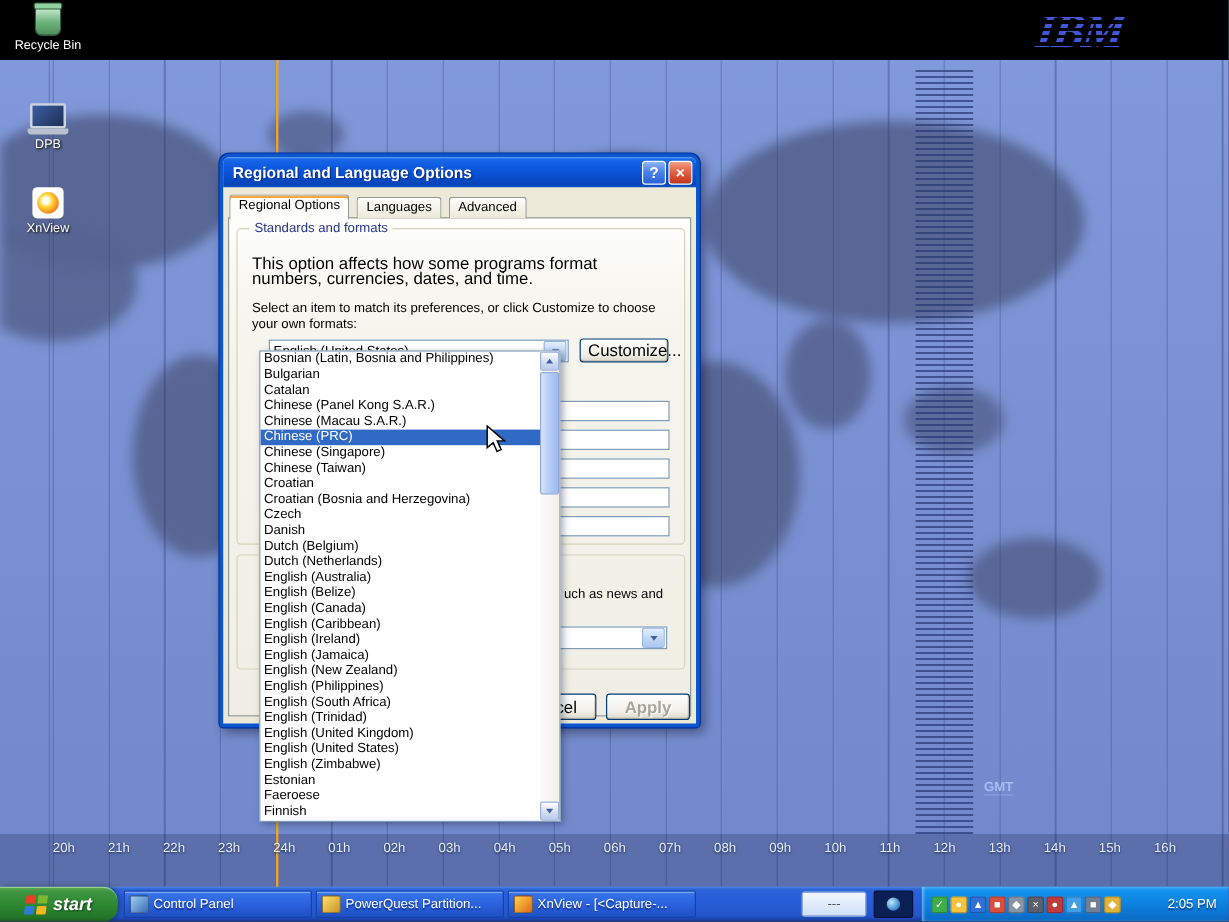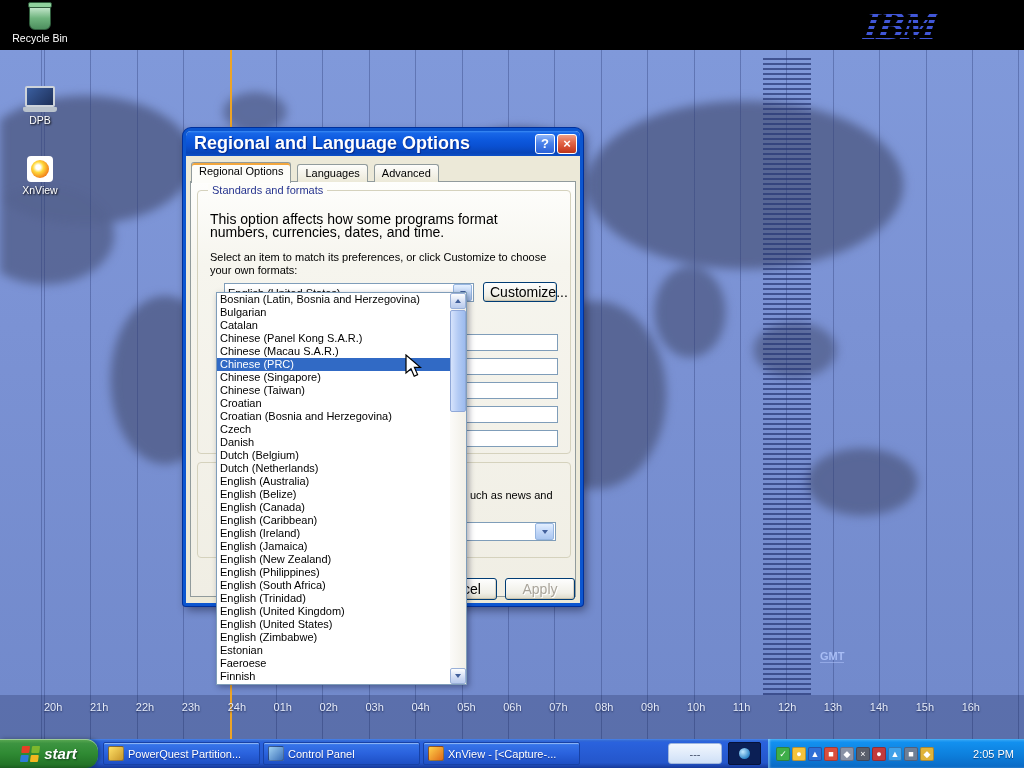--- a/index.html
+++ b/index.html
@@ -52,21 +52,21 @@
   .xnv{width:26px;height:26px;border-radius:4px;background:#fff;display:flex;align-items:center;justify-content:center;}
   .xnv i{display:block;width:18px;height:18px;border-radius:50%;
     background:radial-gradient(circle at 40% 40%, #fff 0 15%, #ffd93c 35%, #f07818 75%, #c24c10 100%);}
 
   
   .dialog{position:absolute;left:183px;top:128px;width:394px;height:472px;z-index:20;
     background:#ece9d8;border:3px solid #0c56d0;border-radius:8px 8px 3px 3px;
     box-shadow:0 0 0 1px #00309c, 3px 4px 10px rgba(0,0,20,.45);}
   .titlebar{height:25px;border-radius:5px 5px 0 0;display:flex;align-items:center;padding:0 3px 0 8px;
     background:linear-gradient(180deg,#3a8bf4 0%,#1867e8 8%,#0d59de 35%,#0a50d2 60%,#0845b8 88%,#0d50c8 100%);}
-  .ttext{flex:1;color:#fff;font-size:18px;font-weight:bold;text-shadow:1px 1px 1px #0a2a8a;
+  .ttext{flex:1;color:#fff;font-size:13px;font-weight:bold;text-shadow:1px 1px 1px #0a2a8a;
     white-space:nowrap;overflow:hidden;}
   .tb-btn{width:20px;height:20px;margin-left:2px;border:1px solid #fff;border-radius:3px;
     color:#fff;font-weight:bold;font-size:13px;line-height:18px;text-align:center;box-sizing:border-box;cursor:default;}
   .tb-btn.help{background:linear-gradient(180deg,#8fb6f8 0%,#4a82ea 45%,#2b62d8 100%);}
   .tb-btn.close{background:linear-gradient(180deg,#f0a086 0%,#e4684a 40%,#cf4428 80%,#b93418 100%);}
 
   .tabs{position:absolute;left:5px;top:31px;display:flex;align-items:flex-end;z-index:3;}
   .tab{height:17px;padding:0 7px 0;margin-right:6px;font-size:11px;line-height:16px;
     background:linear-gradient(180deg,#fdfdfb,#ece9d8);border:1px solid #919b9c;border-bottom:none;
     border-radius:3px 3px 0 0;color:#000;}
@@ -93,21 +93,21 @@
     border-top:4px solid #42609c;}
   .tri-up{width:0;height:0;border-left:3px solid transparent;border-right:3px solid transparent;
     border-bottom:4px solid #42609c;}
 
   .xpbtn{position:absolute;border:1px solid #003c74;border-radius:3px;font-size:14px;
     font-family:"Liberation Sans",sans-serif;color:#000;
     background:linear-gradient(180deg,#fefefe,#f0efe7 70%,#dcd9c8);
     box-shadow:inset -1px -1px 0 rgba(160,150,120,.35);}
   .customize{left:285px;top:91px;width:74px;height:20px;}
   .cancel{left:230px;top:396px;width:76px;height:22px;}
-  .apply{left:314px;top:396px;width:70px;height:22px;color:#a9a49a;text-shadow:1px 1px 0 #fff;}
+  .apply{left:314px;top:396px;width:70px;height:22px;color:#a9a49a;text-shadow:1px 1px 0 #fff;font-weight:bold;}
 
   .sample{position:absolute;left:150px;width:210px;height:17px;background:#fff;
     border:1px solid #7f9db9;box-sizing:border-box;}
   .frag{position:absolute;left:272px;top:26px;font-size:11px;color:#000;white-space:nowrap;}
   .combo.loc{left:146px;top:59px;width:212px;}
 
   
   .droplist{position:absolute;left:216px;top:292px;width:251px;height:393px;z-index:30;
     background:#fff;border:1px solid #7f9db9;box-sizing:border-box;box-shadow:2px 2px 6px rgba(0,0,30,.35);}
   .items{position:absolute;left:0;top:0;width:233px;height:391px;overflow:hidden;}
@@ -258,21 +258,21 @@
             </span>
         </div>
       </div>
       <button class="xpbtn cancel">Cancel</button>
       <button class="xpbtn apply">Apply</button>
     </div>
   </div>
 
   <div class="droplist">
     <div class="items" id="lang-list">
-        <div class="li">Bosnian (Latin, Bosnia and Herzegovina)</div>
+        <div class="li">Bosnian (Latin, Bosnia and Philippines)</div>
         <div class="li">Bulgarian</div>
         <div class="li">Catalan</div>
         <div class="li">Chinese (Panel Kong S.A.R.)</div>
         <div class="li">Chinese (Macau S.A.R.)</div>
         <div class="li sel">Chinese (PRC)</div>
         <div class="li">Chinese (Singapore)</div>
         <div class="li">Chinese (Taiwan)</div>
         <div class="li">Croatian</div>
         <div class="li">Croatian (Bosnia and Herzegovina)</div>
         <div class="li">Czech</div>
@@ -316,26 +316,26 @@
       <span class="flag">
           <i></i>
           <i></i>
           <i></i>
           <i></i>
         </span>
       <span>start</span>
     </div>
     <div id="tasks">
         <div class="taskbtn">
+          <i class="task-ic" style="background: linear-gradient(135deg, rgb(159, 208, 242), rgb(58, 111, 184));"></i>
+          <span>Control Panel</span>
+        </div>
+        <div class="taskbtn">
           <i class="task-ic" style="background: linear-gradient(135deg, rgb(255, 224, 102), rgb(200, 150, 42));"></i>
           <span>PowerQuest Partition...</span>
-        </div>
-        <div class="taskbtn">
-          <i class="task-ic" style="background: linear-gradient(135deg, rgb(159, 208, 242), rgb(58, 111, 184));"></i>
-          <span>Control Panel</span>
         </div>
         <div class="taskbtn">
           <i class="task-ic" style="background: linear-gradient(135deg, rgb(255, 210, 74), rgb(224, 106, 24));"></i>
           <span>XnView - [&lt;Capture-...</span>
         </div>
       </div>
     <div class="tb-sep">---</div>
     <div class="tb-dark">
         <i></i>
       </div>

